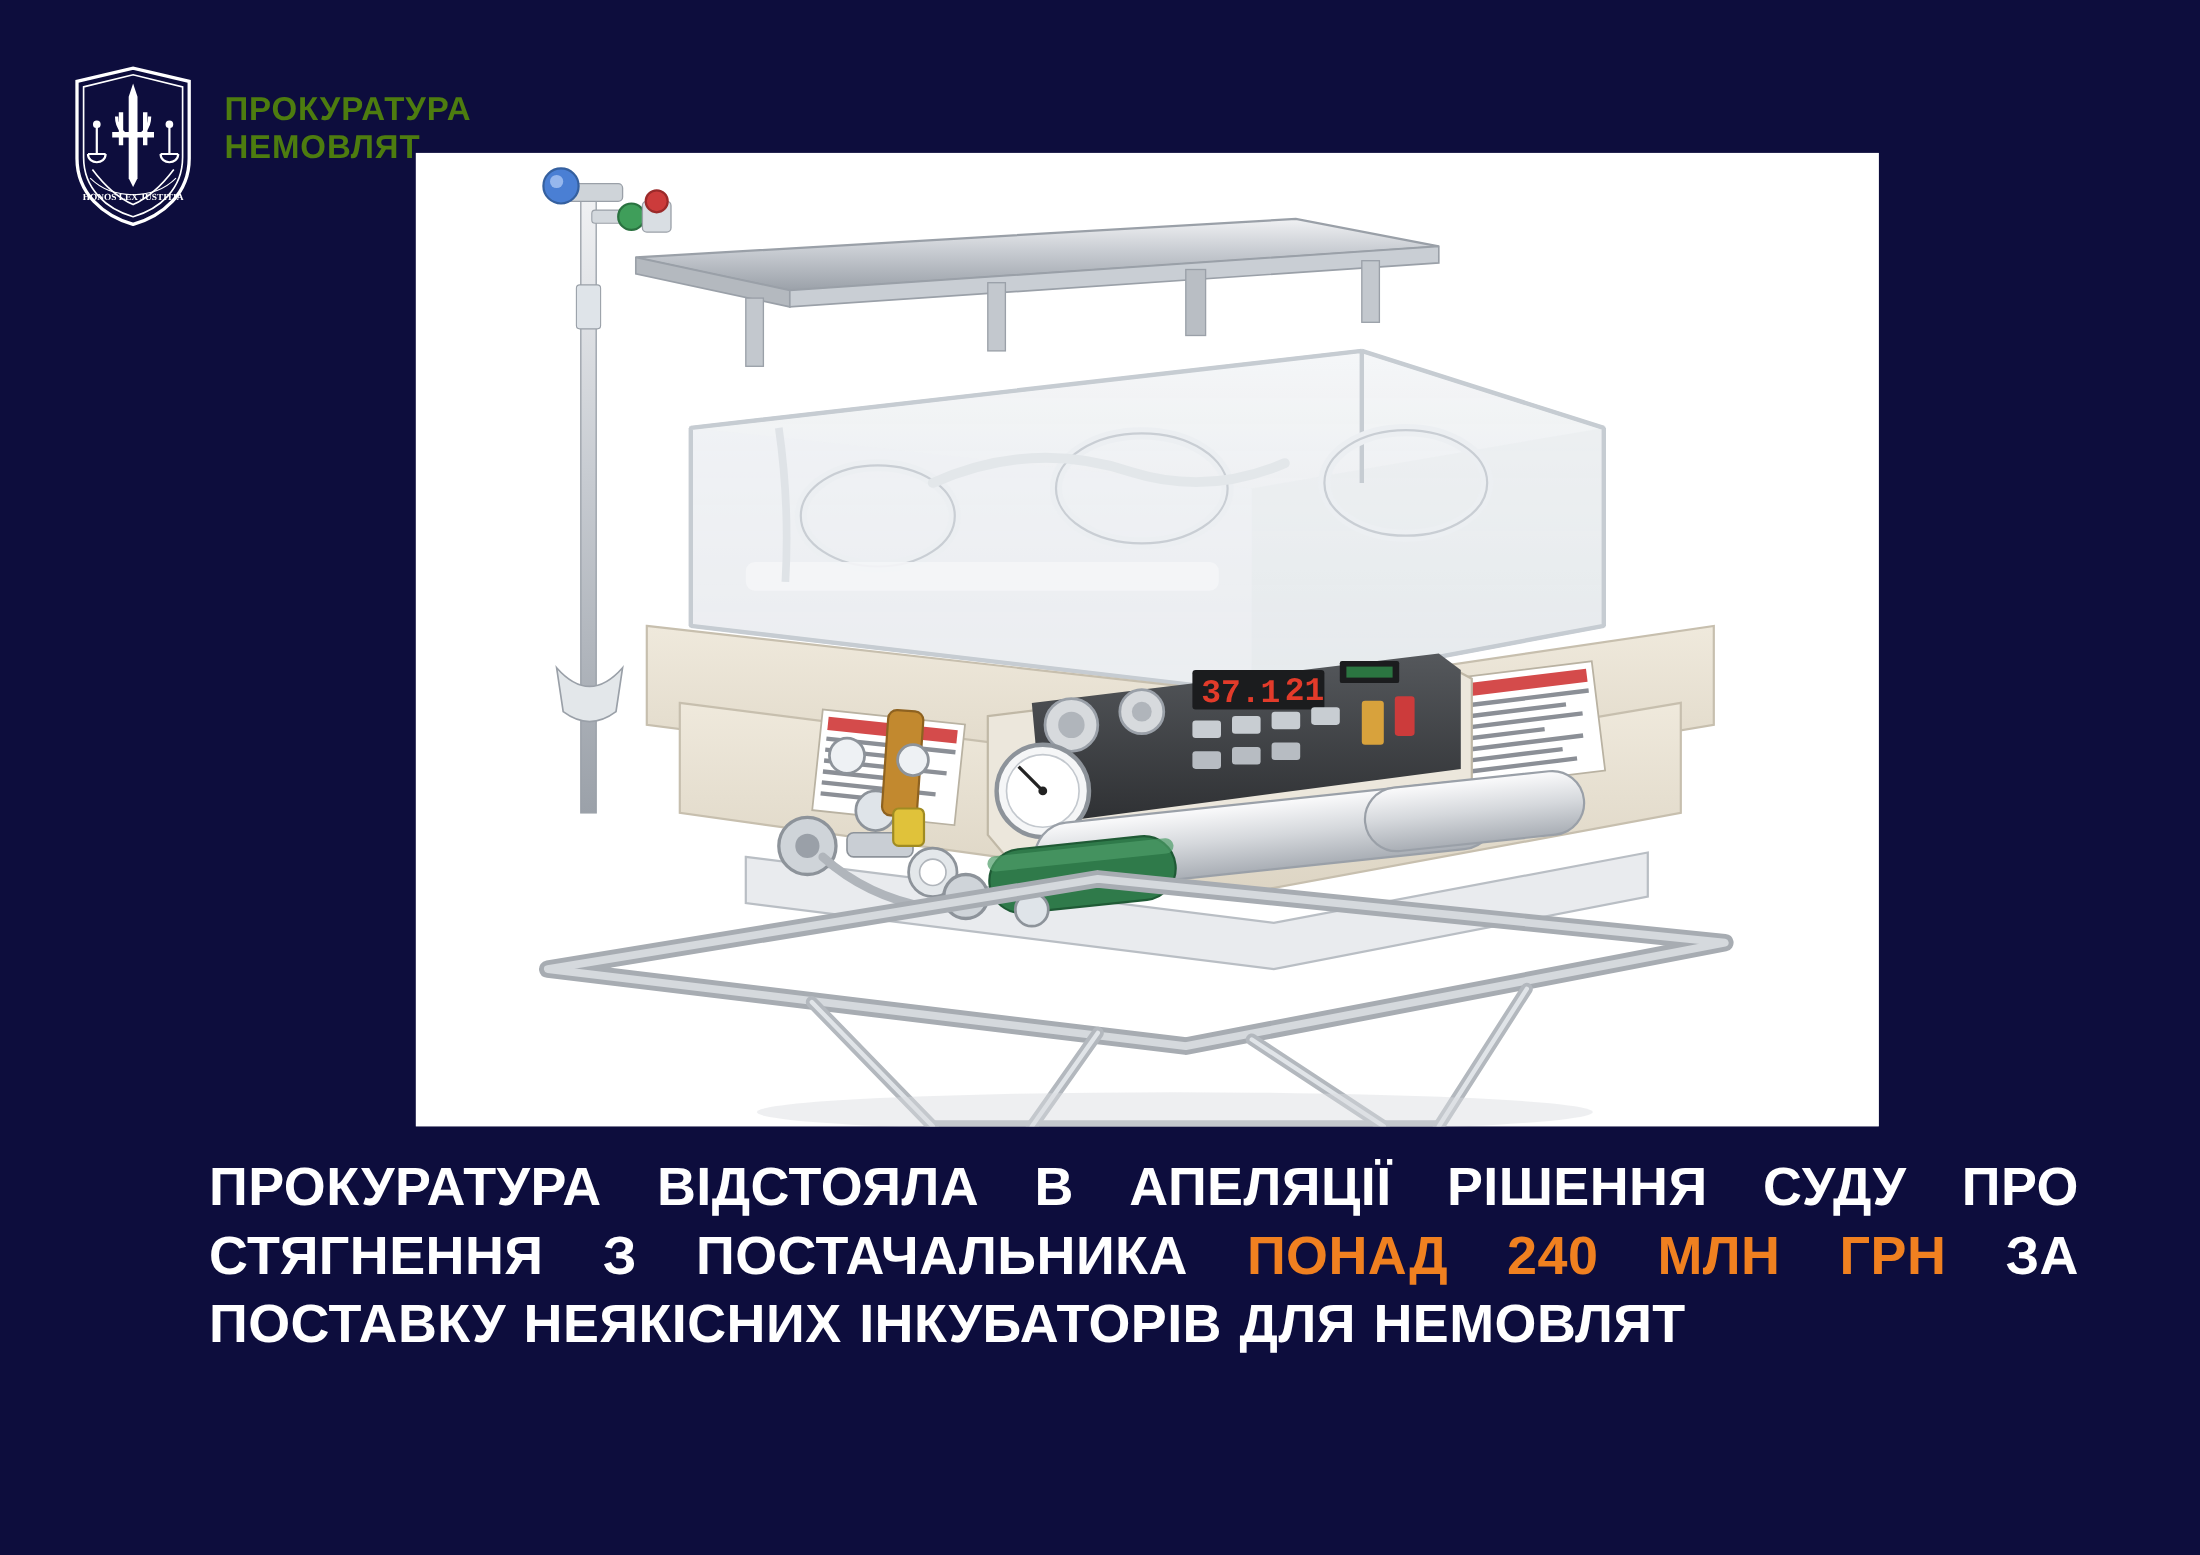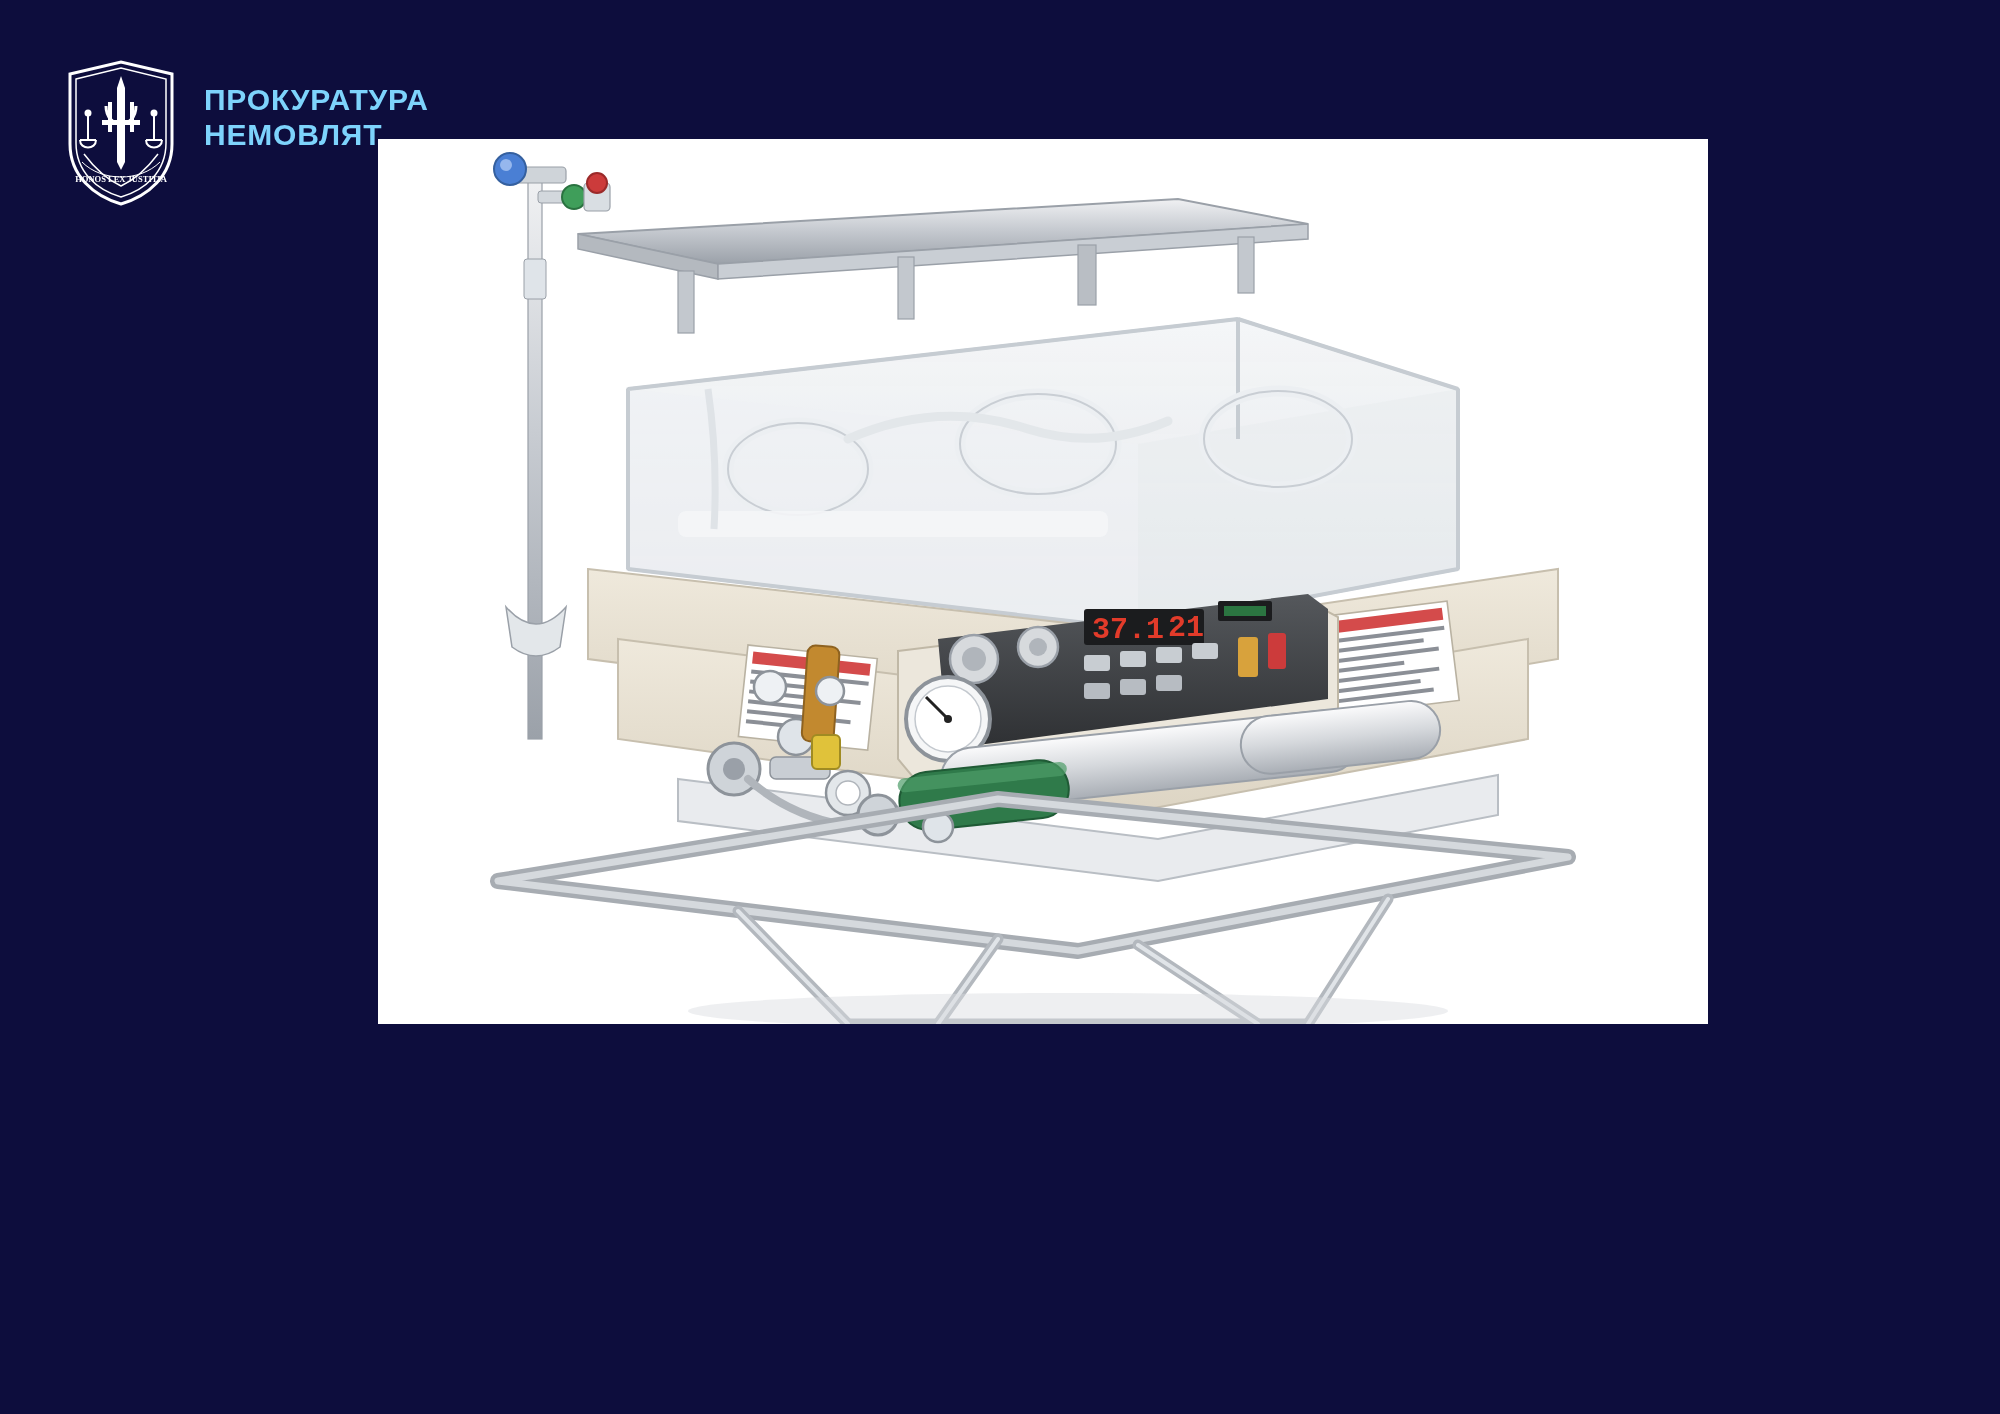--- a/index.html
+++ b/index.html
@@ -28,21 +28,21 @@
   }
   .emblem {
     width: 118px;
     height: 148px;
     position: relative;
     flex: 0 0 auto;
     font-weight: bold;
   }
   .brand-text {
     margin-top: 24px;
-    color: #7dd3fc;
+    color: #4d7c0f;
     font-weight: bold;
     font-size: 30px;
     line-height: 1.18;
     letter-spacing: 0.8px;
   }
   .brand-text div {
     white-space: nowrap;
   }
   
   .photo-frame {
@@ -322,14 +322,17 @@
         <path d="M360 772 L470 885"></path>
         <path d="M620 800 L560 885"></path>
         <path d="M760 806 L880 885"></path>
         <path d="M1010 760 L930 885"></path>
       </g>
 
       <ellipse cx="690" cy="872" rx="380" ry="18" fill="#d9dce0" opacity="0.45"></ellipse>
     </svg>
   </div>
 
+  <div class="caption">
+    <span>ПРОКУРАТУРА ВІДСТОЯЛА В АПЕЛЯЦІЇ РІШЕННЯ СУДУ ПРО СТЯГНЕННЯ З ПОСТАЧАЛЬНИКА </span><span class="hl">ПОНАД 240 МЛН ГРН</span><span> ЗА ПОСТАВКУ НЕЯКІСНИХ ІНКУБАТОРІВ ДЛЯ НЕМОВЛЯТ</span>
+  </div>
 
 </div>
 
 </body></html>

